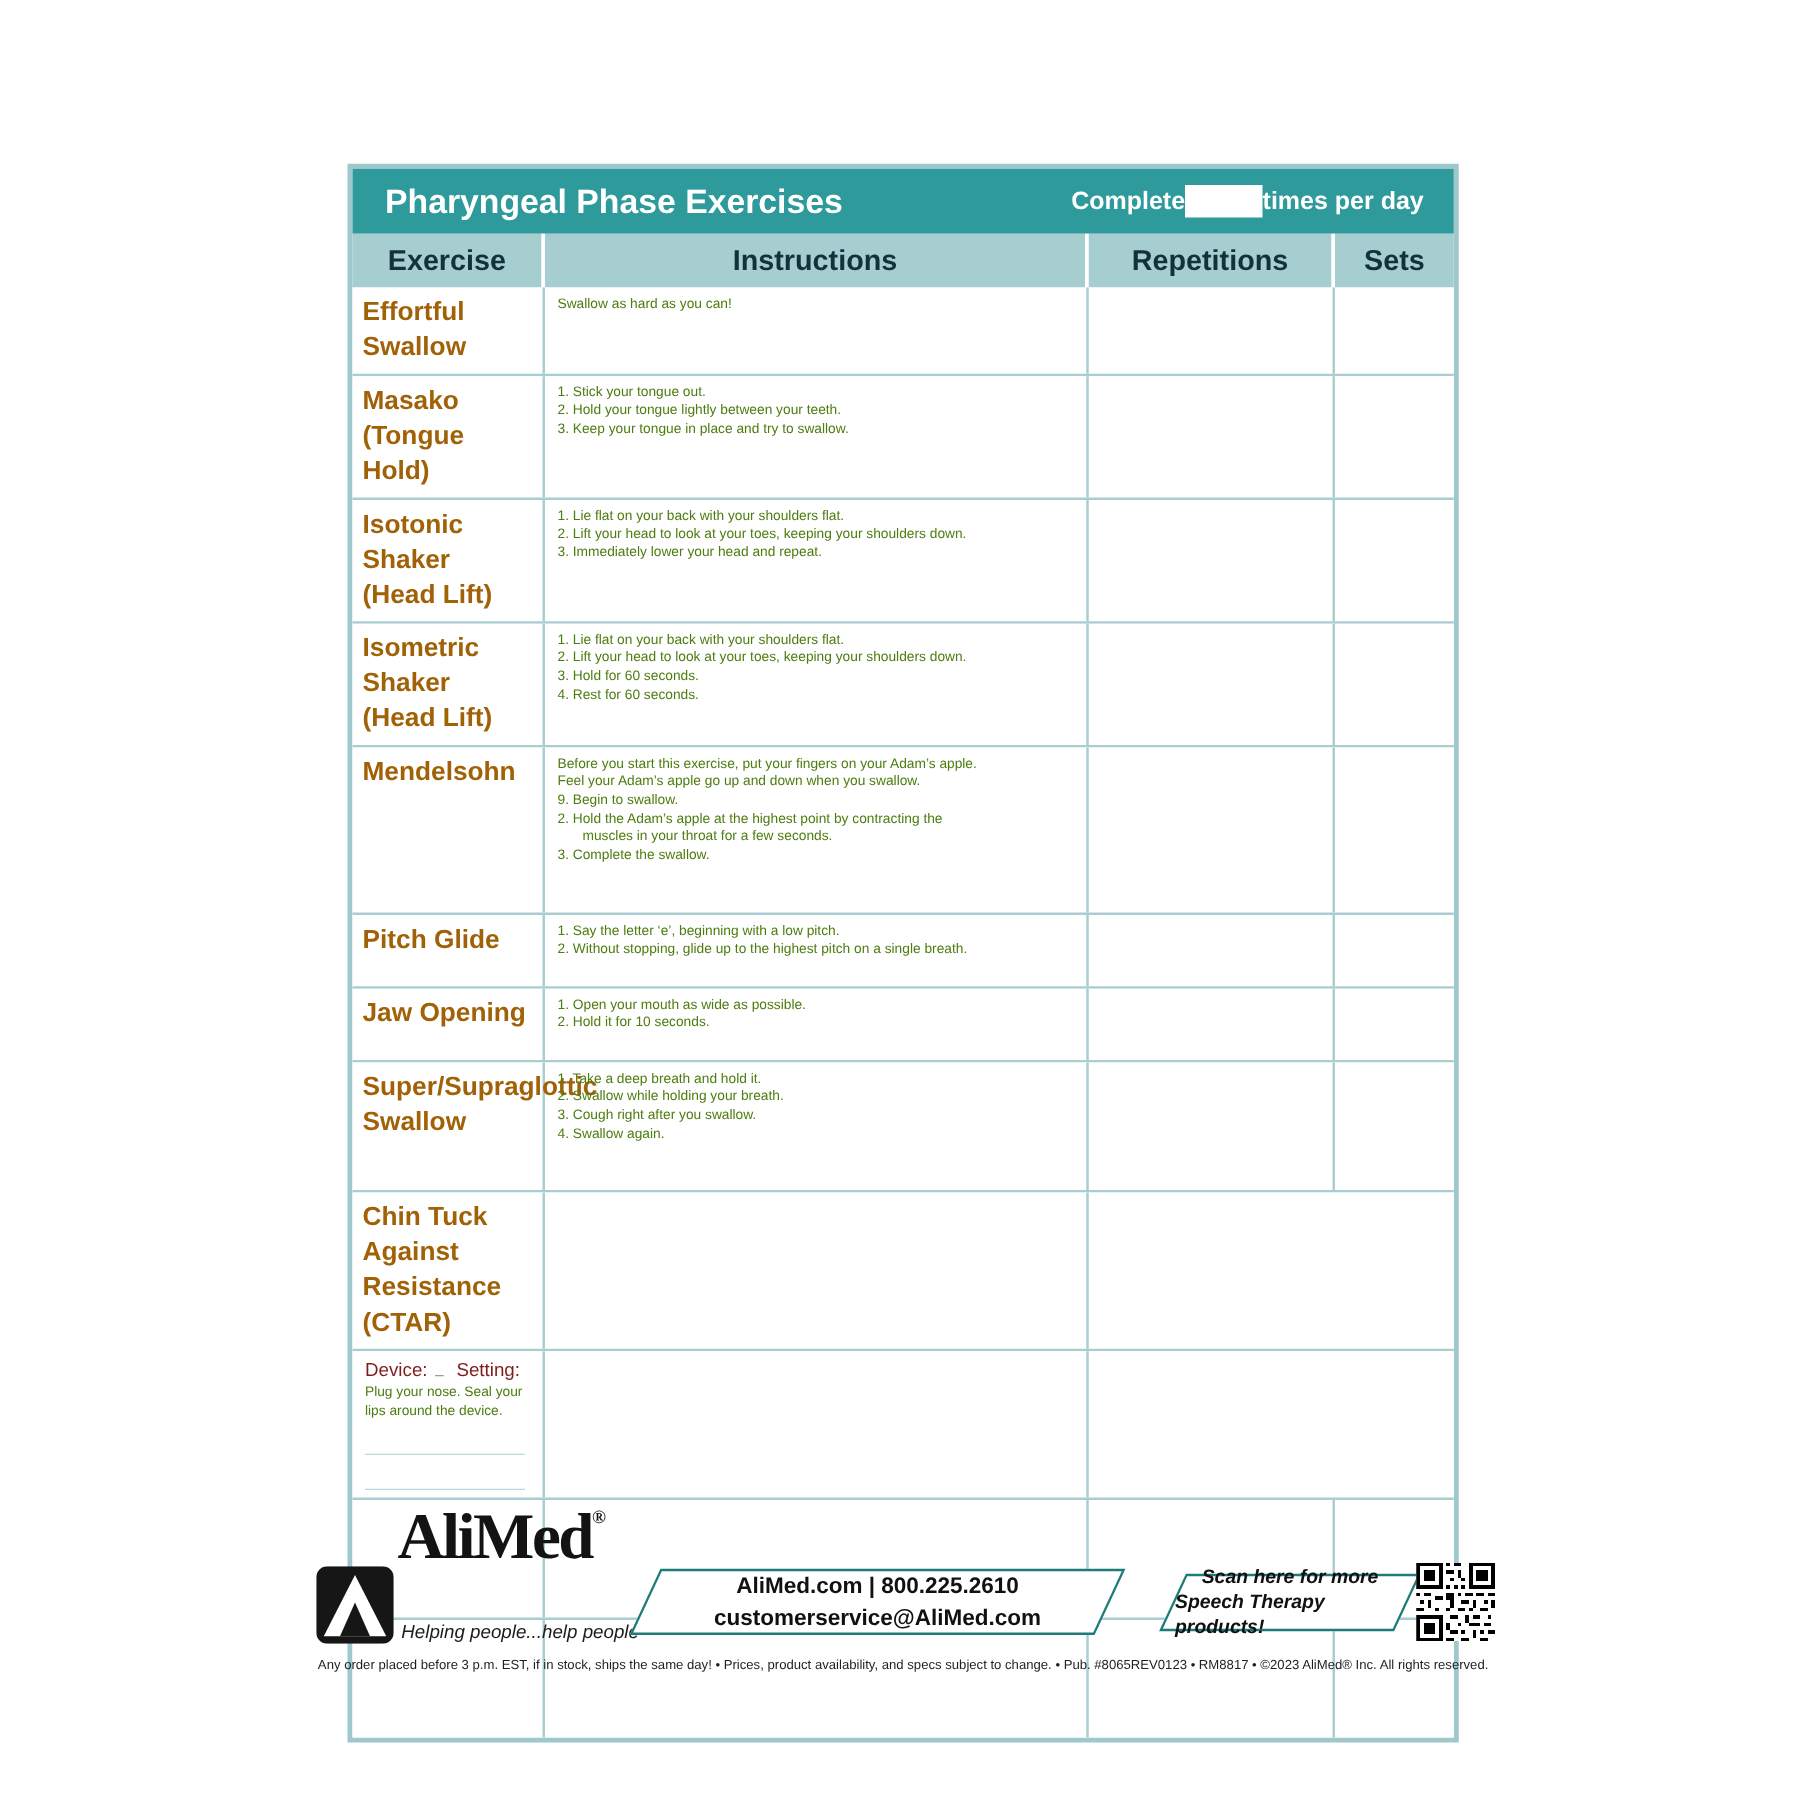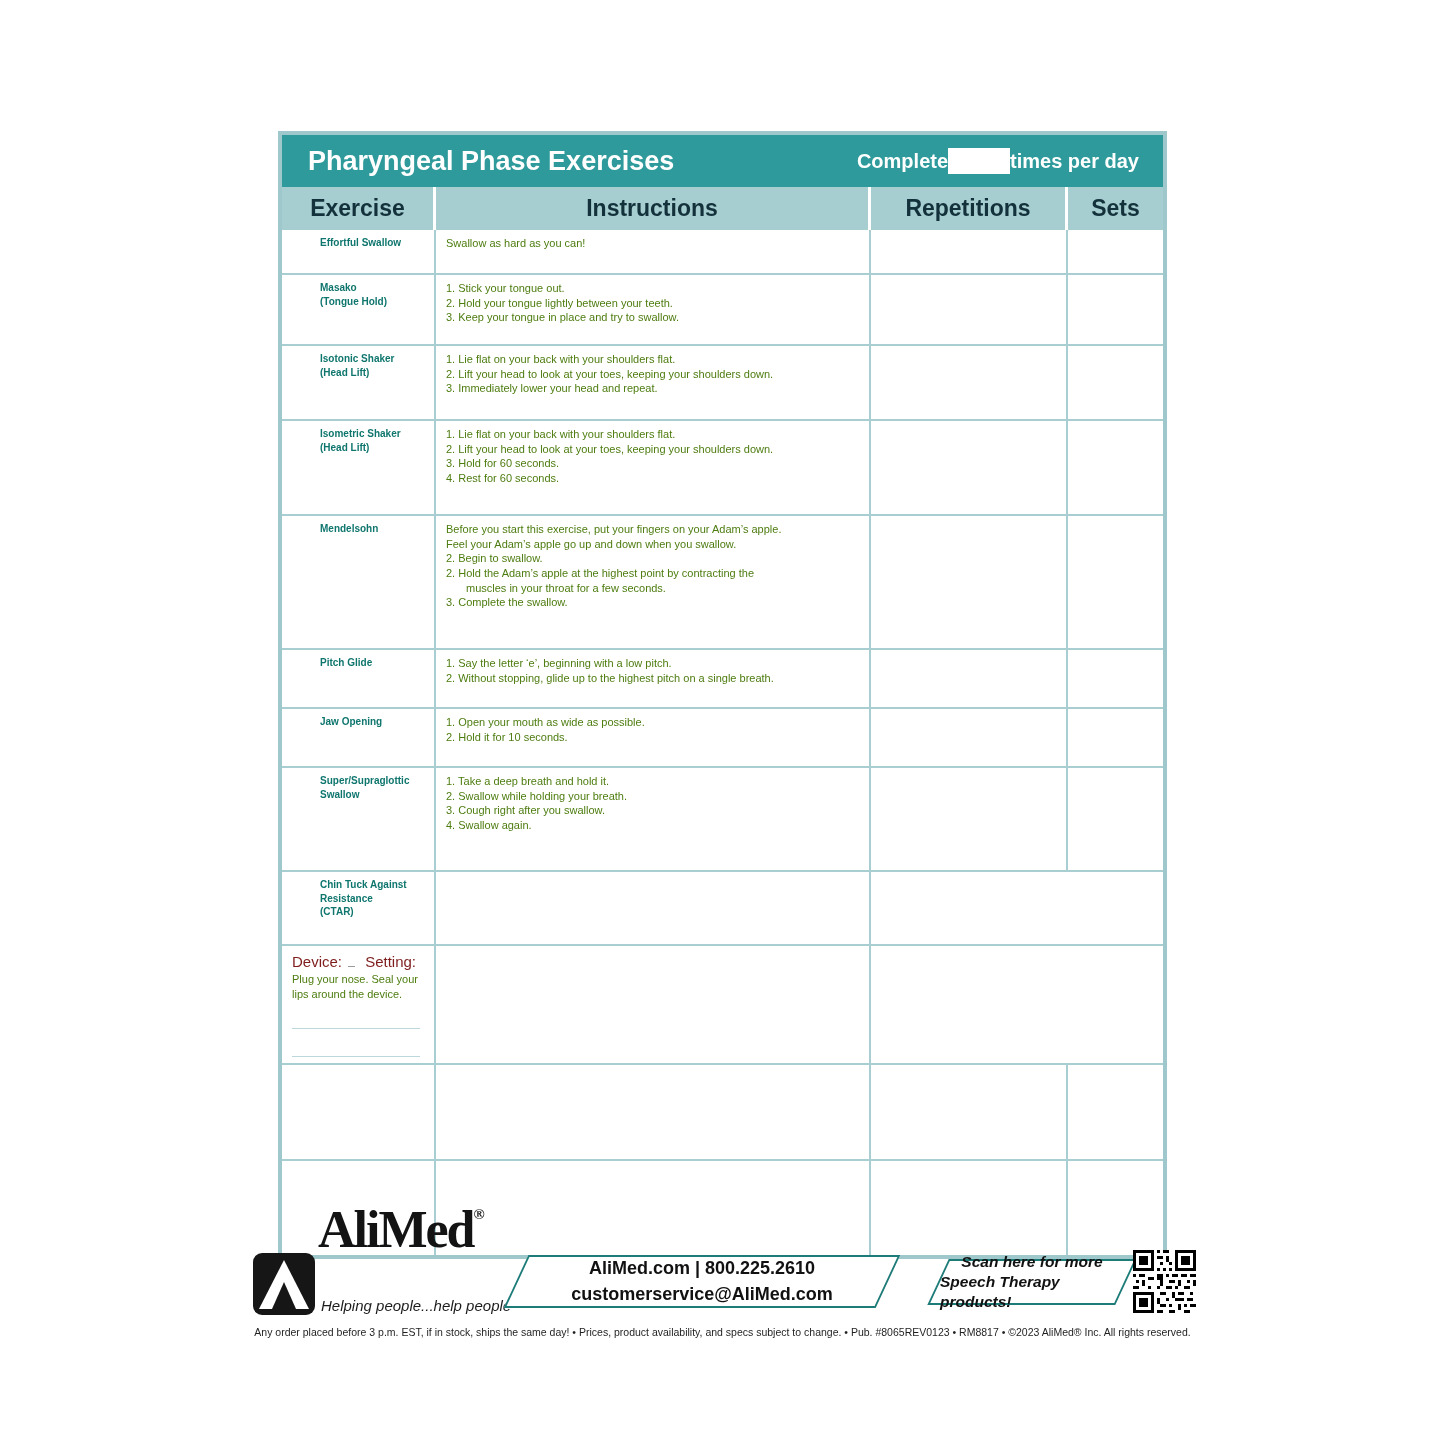--- a/index.html
+++ b/index.html
@@ -15,21 +15,21 @@
 
   .thead { display:grid; grid-template-columns:154px 435px 197px 1fr; background:#a6cdd0; height:43px; }
   .thead .hcell { display:flex; align-items:center; justify-content:center; font-weight:bold; font-size:23px; color:#13313a; border-right:3px solid #ffffff; }
   .thead .hcell:last-child { border-right:none; }
 
   .trow { display:grid; grid-template-columns:154px 435px 197px 1fr; border-bottom:2px solid #a9ced1; background:#fff; }
   .tbody .trow:last-child { border-bottom:none; }
   .cell { border-right:2px solid #a9ced1; padding:6px 8px; }
   .cell:last-child { border-right:none; }
   .ex { font-weight:bold; }
-  .ex-line { font-size:10px; color:#0f766e; line-height:1.35;margin-left:30px; }
+  .ex-line { font-size:21px; color:#a16207; line-height:1.35; }
   .ins { padding:6px 10px; }
   .ins-line { font-size:11px; color:#4d7c0f; line-height:1.33; }
   .ins-line.indent { padding-left:20px; }
 
   .row-0{min-height:45px} .row-1{min-height:71px} .row-2{min-height:75px}
   .row-3{min-height:95px} .row-4{min-height:134px} .row-5{min-height:59px}
   .row-6{min-height:59px} .row-7{min-height:104px} .row-8{min-height:74px}
   .row-9{min-height:102px} .row-10{min-height:96px} .row-11{min-height:94px}
 
   .rmt-top { display:flex; align-items:baseline; font-size:15px; color:#7f1d1d; line-height:1.33; }
@@ -128,21 +128,21 @@
       <div class="cell rep"></div>
       <div class="cell set"></div>
     </div>
         <div class="trow row-4">
       <div class="cell ex">
             <div class="ex-line">Mendelsohn</div>
           </div>
       <div class="cell ins">
             <div class="ins-line">Before you start this exercise, put your fingers on your Adam’s apple.</div>
             <div class="ins-line">Feel your Adam’s apple go up and down when you swallow.</div>
-            <div class="ins-line">2. Begin to swallow.</div>
+            <div class="ins-line">9. Begin to swallow.</div>
             <div class="ins-line">2. Hold the Adam’s apple at the highest point by contracting the</div>
             <div class="ins-line indent">muscles in your throat for a few seconds.</div>
             <div class="ins-line">3. Complete the swallow.</div>
           </div>
       <div class="cell rep"></div>
       <div class="cell set"></div>
     </div>
         <div class="trow row-5">
       <div class="cell ex">
             <div class="ex-line">Pitch Glide</div>

